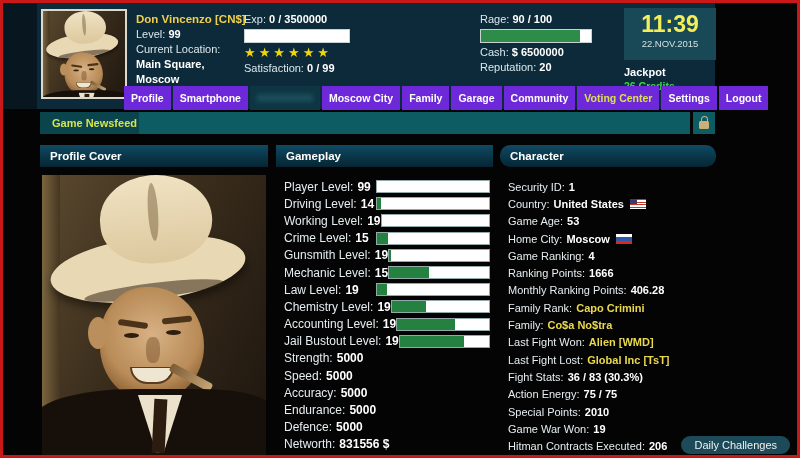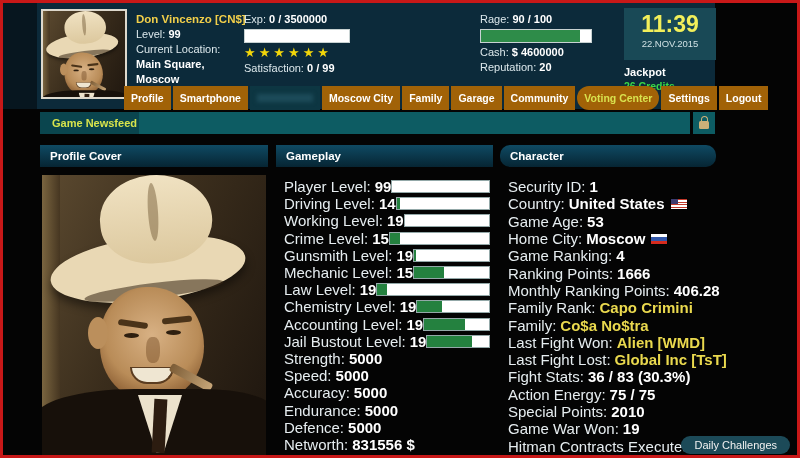--- a/index.html
+++ b/index.html
@@ -29,23 +29,23 @@
 
   .clock{position:absolute;left:621px;top:5px;width:92px;height:52px;background:#194956;text-align:center;}
   .clock .time{font-size:23px;font-weight:bold;color:#f2ef5a;line-height:27px;margin-top:3px;}
   .clock .date{font-size:9.5px;color:#cfe0e3;}
   .jackpot{position:absolute;left:621px;top:62px;width:92px;text-align:left;line-height:14px;}
   .jackpot .jl{font-size:11px;font-weight:bold;color:#fff;}
   .jackpot .jv{font-size:10.5px;color:#39d948;font-weight:bold;}
 
   
   .nav{position:absolute;left:121px;top:83px;height:24px;display:flex;gap:2px;}
-  .tab{background:#a16207;color:#fff;font-size:10.5px;font-weight:bold;line-height:24px;
+  .tab{background:#6d28d9;color:#fff;font-size:10.5px;font-weight:bold;line-height:24px;
     padding:0 7px;cursor:pointer;white-space:nowrap;}
-  .tab.hl{color:#d9e24e;border-radius:12px;}
+  .tab.hl{color:#d9e24e;}
   .tab.censored{width:56px;position:relative;background:#0d3642;}
   .tab.censored .blur{position:absolute;left:7px;top:8px;right:7px;height:8px;background:#1d4c5a;
     filter:blur(2px);display:block;}
 
   .newsfeed{position:absolute;left:37px;top:109px;width:99px;height:22px;background:#0a454e;
     color:#d8e44c;font-weight:bold;font-size:11px;line-height:22px;padding-left:12px;
     box-sizing:border-box;cursor:pointer;}
   .subbar{position:absolute;left:136px;top:109px;width:551px;height:22px;background:#0d5c63;}
   .lockcell{position:absolute;left:690px;top:109px;width:22px;height:22px;background:#0d5c63;cursor:pointer;}
   .lock{position:absolute;left:6px;top:9px;width:10px;height:8px;background:#cbb078;border-radius:1.5px;}
@@ -55,28 +55,28 @@
   
   .panel-h{position:absolute;height:22px;background:linear-gradient(180deg,#0f4a63,#062533);
     font-size:11.5px;font-weight:bold;line-height:22px;padding-left:10px;box-sizing:border-box;color:#fff;}
   #ph-cover{left:37px;top:142px;width:228px;}
   #ph-game{left:273px;top:142px;width:217px;}
   #ph-char{left:497px;top:142px;width:216px;border-radius:10px;}
 
   .cover-photo{position:absolute;left:39px;top:172px;width:224px;height:280px;overflow:hidden;}
 
   .g-rows{position:absolute;left:281px;top:175px;width:206px;}
-  .g-row{height:17.2px;display:flex;align-items:center;font-size:15px;white-space:nowrap;text-align:right;}
+  .g-row{height:17.2px;display:flex;align-items:center;font-size:12px;white-space:nowrap;text-align:right;}
   .g-row .lbl,.c-row .lbl{color:#e6edf0;}
   .g-row b,.c-row b{margin-left:4px;}
   .g-row .meter{margin-left:auto;width:112px;height:11px;background:#fff;border:1px solid #93a8a8;overflow:hidden;}
   .meter i{display:block;height:100%;background:#24813f;}
 
   .c-rows{position:absolute;left:505px;top:175px;width:212px;}
-  .c-row{height:17.3px;display:flex;align-items:center;font-size:15px;white-space:nowrap;}
+  .c-row{height:17.3px;display:flex;align-items:center;font-size:11px;white-space:nowrap;}
   .gold{color:#ead94e;}
   .flag{display:inline-block;width:16px;height:10px;margin-left:6px;position:relative;
     outline:1px solid rgba(0,0,0,.4);}
   .flag-us{background:repeating-linear-gradient(180deg,#c0392b 0 1.3px,#fff 1.3px 2.6px);}
   .flag-us i{position:absolute;left:0;top:0;width:7px;height:5px;background:#3c3b6e;}
   .flag-ru{background:linear-gradient(180deg,#fff 0 33%,#3257a8 33% 66%,#d52b1e 66% 100%);}
 
   .daily{position:absolute;right:7px;bottom:1px;background:#1c4a58;border-radius:9px;
     padding:3px 13px;font-size:11px;color:#f0f0f0;cursor:pointer;}
 
@@ -165,21 +165,21 @@
     </div>
 
 
     <div class="hcol" id="col-rage">
       <div><span class="lbl">Rage:</span>
         <b>90 / 100</b></div>
       <div class="hbar">
           <i style="width: 90%;"></i>
         </div>
       <div><span class="lbl">Cash:</span>
-        <b>$ 4600000</b></div>
+        <b>$ 6500000</b></div>
       <div><span class="lbl">Reputation:</span>
         <b>20</b></div>
     </div>
 
     <div class="clock">
       <div class="time">11:39</div>
       <div class="date">22.NOV.2015</div>
     </div>
     <div class="jackpot">
       <div class="jl">Jackpot</div>

